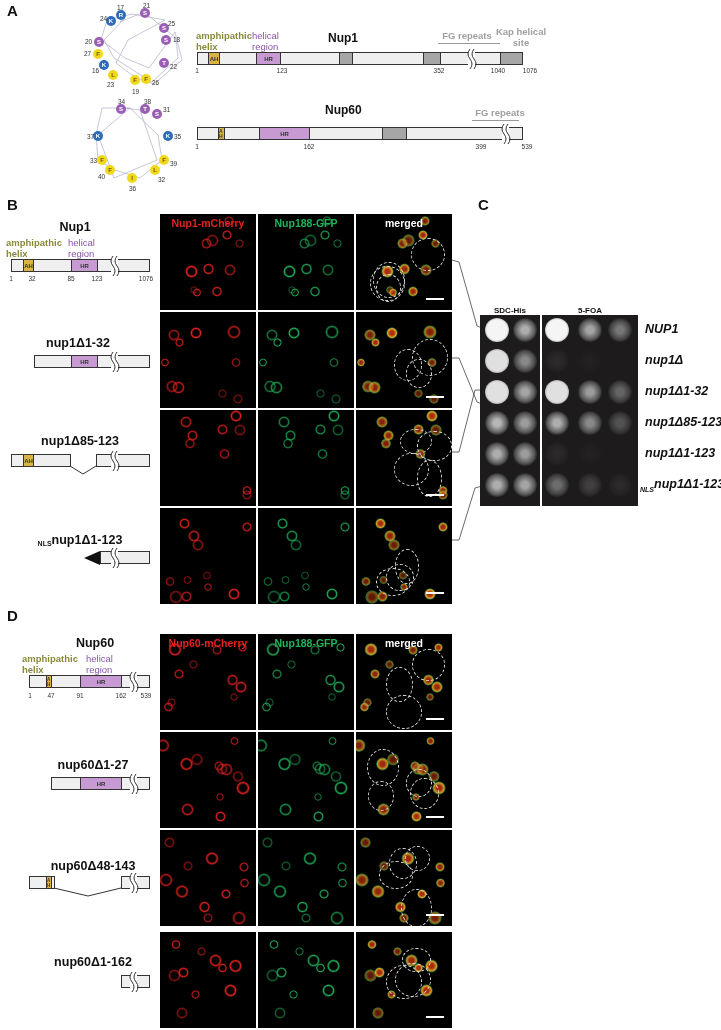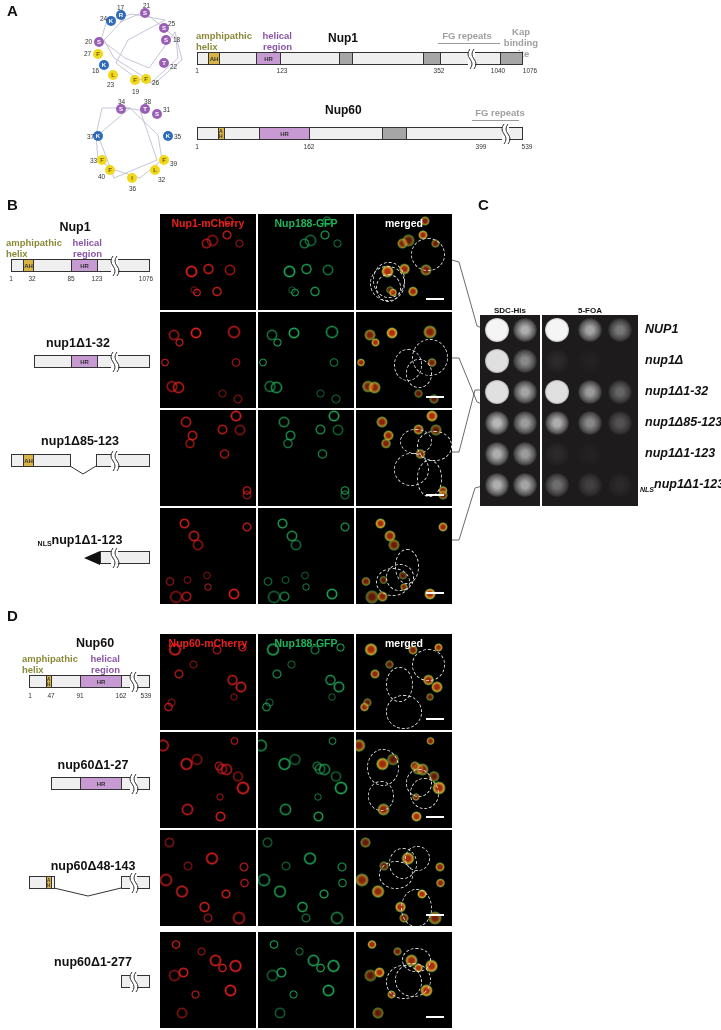--- a/index.html
+++ b/index.html
@@ -2,21 +2,21 @@
 <html><head>
 <meta charset="utf-8">
 <style>
   html, body { margin:0; padding:0; background:#ffffff; }
   body { width:721px; height:1030px; position:relative; overflow:hidden; font-family:"Liberation Sans", sans-serif; color:#111; }
   .abs { position:absolute; }
   .panel-letter { position:absolute; font-weight:bold; font-size:15px; color:#111; }
   .construct-title { position:absolute; font-weight:bold; font-size:12.5px; text-align:center; white-space:nowrap; }
   .construct-title sub { font-size:7px; vertical-align:-2px; }
   .lbl-ah { color:#8a8a3a; font-weight:bold; font-size:9.5px; text-align:left; line-height:11px; }
-  .lbl-hr { color:#8a55a8; font-weight:bold; font-size:9.5px; text-align:right; line-height:11px; }
+  .lbl-hr { color:#8a55a8; font-weight:normal; font-size:9.5px; text-align:left; line-height:11px; }
   .lbl-gray { color:#a0a0a0; font-weight:bold; font-size:9.5px; text-align:center; line-height:11px; }
   .bar { position:absolute; background:#efefef; border:1px solid #333; box-sizing:border-box; }
   .seg { position:absolute; top:-1px; bottom:-1px; box-sizing:border-box; border:1px solid #333; font-size:6px; font-weight:bold; display:flex; align-items:center; justify-content:center; color:#333; }
   .seg-ah { background:#d9b445; }
   .seg-hr { background:#c79ad3; }
   .seg-gray { background:#a6a6a6; }
   .tick { position:absolute; font-size:6.5px; color:#333; transform:translateX(-50%); white-space:nowrap; }
   .micro { position:absolute; background:#000; overflow:hidden; }
   .micro .ch-label { position:absolute; top:3px; left:0; right:0; text-align:center; font-weight:bold; font-size:10.5px; }
   .scalebar { position:absolute; height:2px; background:#fff; }
@@ -97,21 +97,21 @@
     <div>helix</div>
 </div>
 <div class="lbl-hr abs" style="left:252px;top:30px;width:40px;">
   <div>helical</div>
     <div>region</div>
 </div>
 <div class="abs" style="left:328px;top:31px;font-weight:bold;font-size:12px;">Nup1</div>
 <div class="lbl-gray abs" style="left:437px;top:30px;width:60px;">FG repeats</div>
 <div class="abs" style="left:438px;top:43px;width:62px;height:1px;background:#999;"></div>
 <div class="lbl-gray abs" style="left:495px;top:26px;width:52px;">
-  <div>Kap binding</div>
+  <div>Kap helical</div>
     <div>site</div>
 </div>
 <div class="bar" style="left:197px;top:52px;width:326px;height:13px;">
   <div class="seg seg-ah" style="left:10px;width:12px;">AH</div>
   <div class="seg seg-hr" style="left:58px;width:25px;">HR</div>
   <div class="seg seg-gray" style="left:141px;width:14px;"></div>
   <div class="seg seg-gray" style="left:225px;width:18px;"></div>
   <div class="seg seg-gray" style="left:302px;width:23px;"></div>
 </div>
 <svg width="14" height="22" style="left:465px;top:48px;">
@@ -471,21 +471,21 @@
 <div class="bar" style="left:121px;top:876px;width:29px;height:13px;"></div>
 <svg width="70" height="16" style="left:54px;top:888px;">
   <path d="M0 0 L34 8 L67 0" stroke="#333" fill="none" stroke-width="1"></path>
 </svg>
 <svg width="14" height="22" style="left:127px;top:872px;">
   <rect x="3" y="2" width="7" height="18" fill="#fff"></rect>
   <path d="M5 1 Q1 6 5 11 Q9 16 5 21" stroke="#333" fill="none" stroke-width="1"></path>
   <path d="M9 1 Q5 6 9 11 Q13 16 9 21" stroke="#333" fill="none" stroke-width="1"></path>
 </svg>
 
-<div class="construct-title" style="left:43px;top:955px;width:100px;">nup60Δ1-277</div>
+<div class="construct-title" style="left:43px;top:955px;width:100px;">nup60Δ1-162</div>
 <div class="bar" style="left:121px;top:975px;width:29px;height:13px;"></div>
 <svg width="14" height="22" style="left:127px;top:971px;">
   <rect x="3" y="2" width="7" height="18" fill="#fff"></rect>
   <path d="M5 1 Q1 6 5 11 Q9 16 5 21" stroke="#333" fill="none" stroke-width="1"></path>
   <path d="M9 1 Q5 6 9 11 Q13 16 9 21" stroke="#333" fill="none" stroke-width="1"></path>
 </svg>
 
 <div id="gridD">
     <div class="micro" style="left: 160px; top: 634px; width: 96px; height: 96px;">
       <div class="cell" style="left: 3.51677px; top: 68.1281px; width: 9.77431px; height: 9.77431px; background: radial-gradient(circle, rgba(0, 0, 0, 0) 35%, rgba(232, 33, 30, 0.84) 55%, rgba(232, 33, 30, 0) 72%);"></div>

